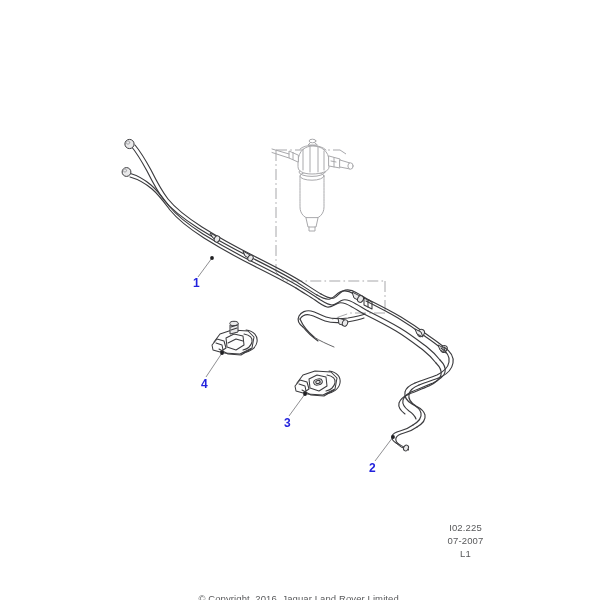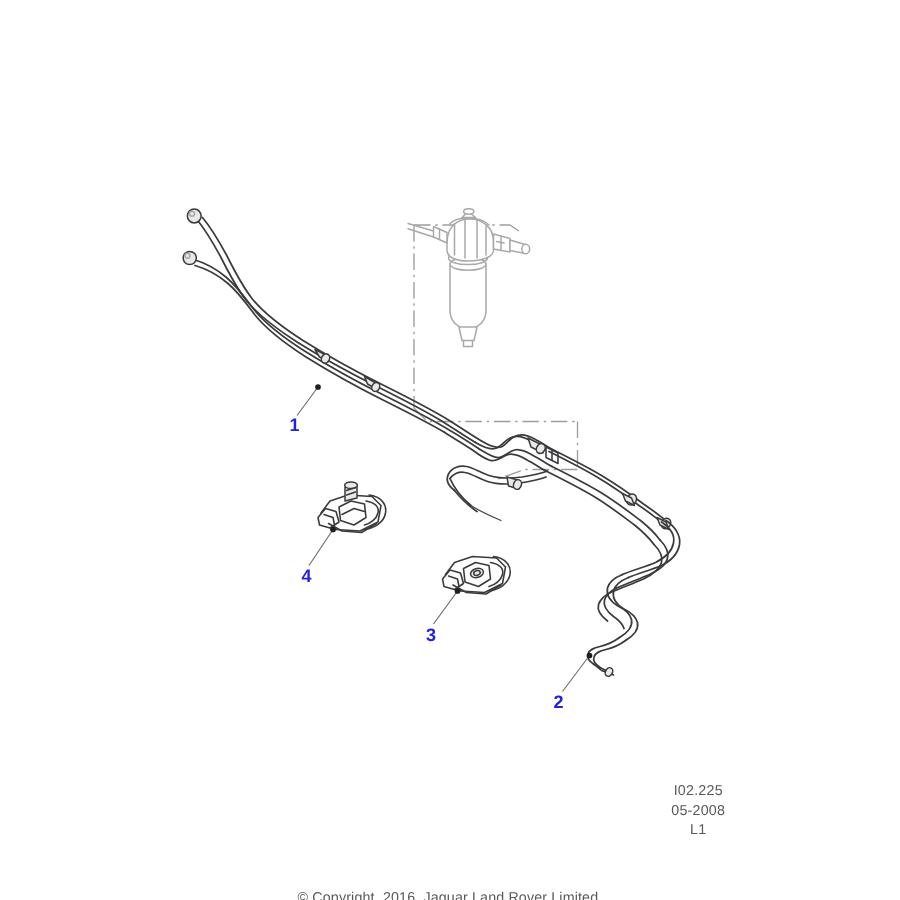--- a/index.html
+++ b/index.html
@@ -429,19 +429,19 @@
       <text class="callout-text" x="193" y="287">1</text>
       <text class="callout-text" x="369" y="472">2</text>
       <text class="callout-text" x="284" y="427">3</text>
       <text class="callout-text" x="201" y="388">4</text>
     </g>
 
   </svg>
 
   <div class="meta-block">
     <div>I02.225</div>
-    <div>05-2008</div>
+    <div>07-2007</div>
     <div>L1</div>
   </div>
 
   <div class="copyright">© Copyright, 2016. Jaguar Land Rover Limited.</div>
 
 </div>
 
 </body></html>

